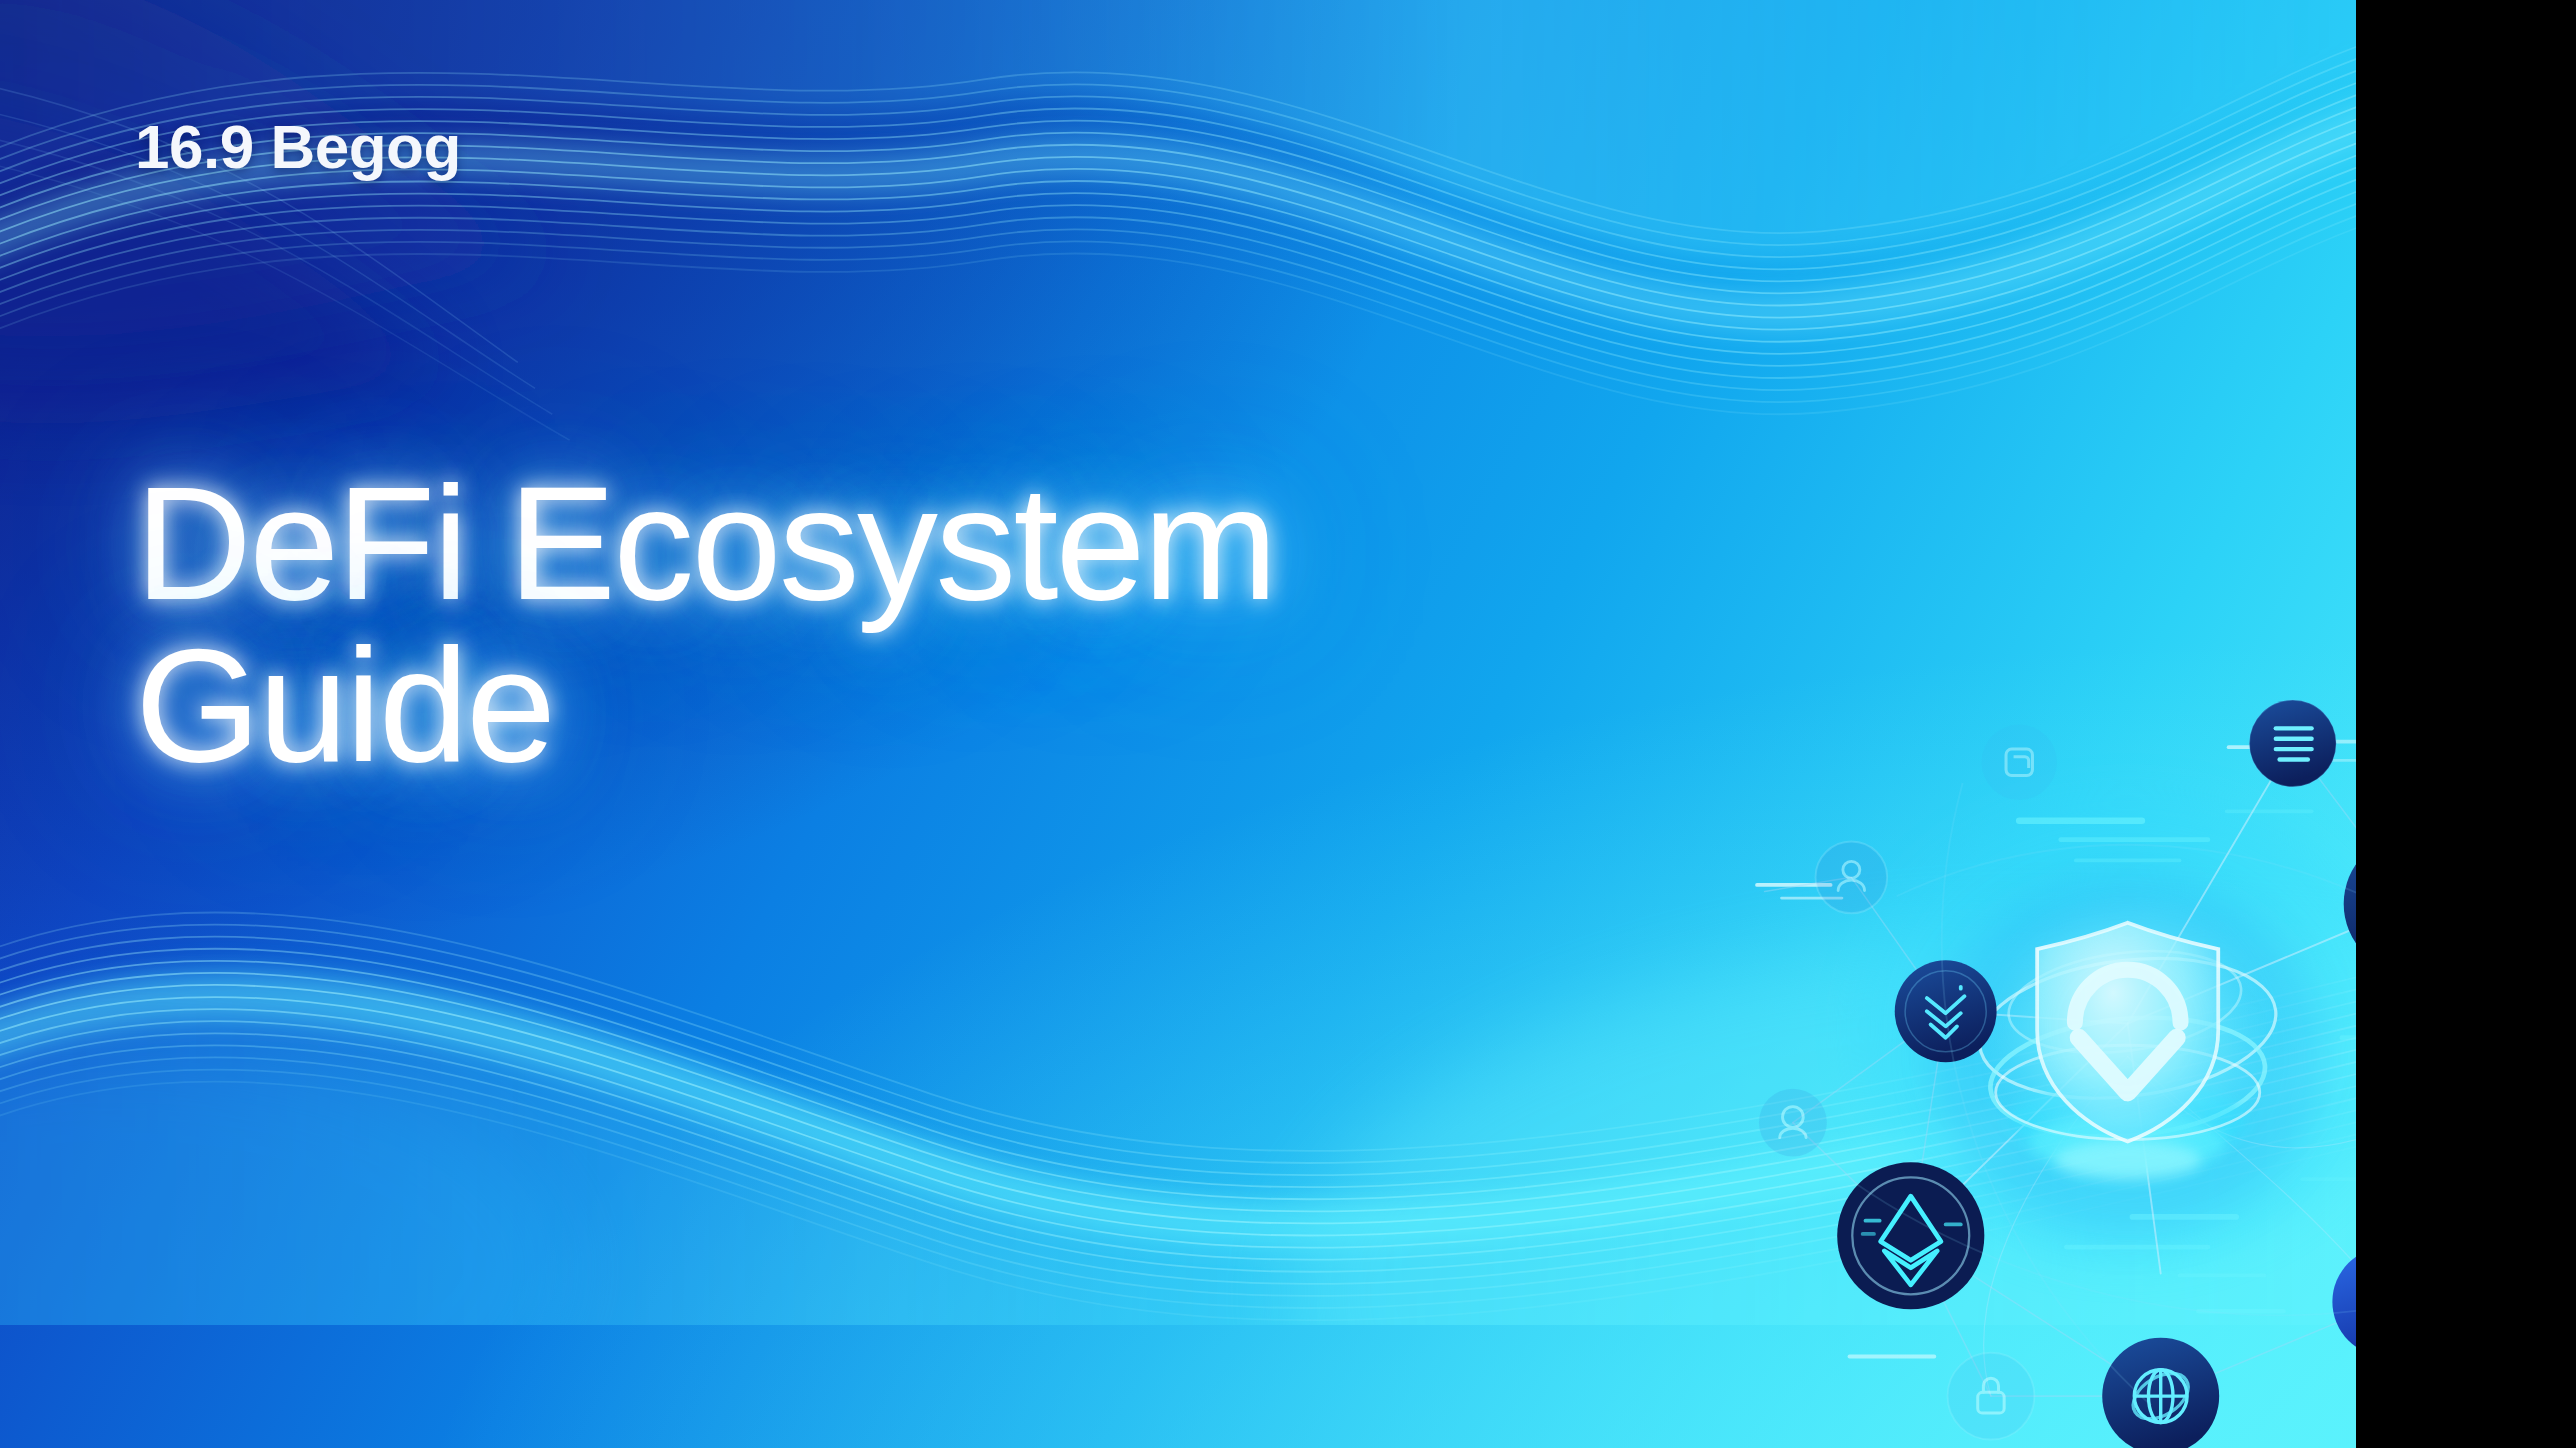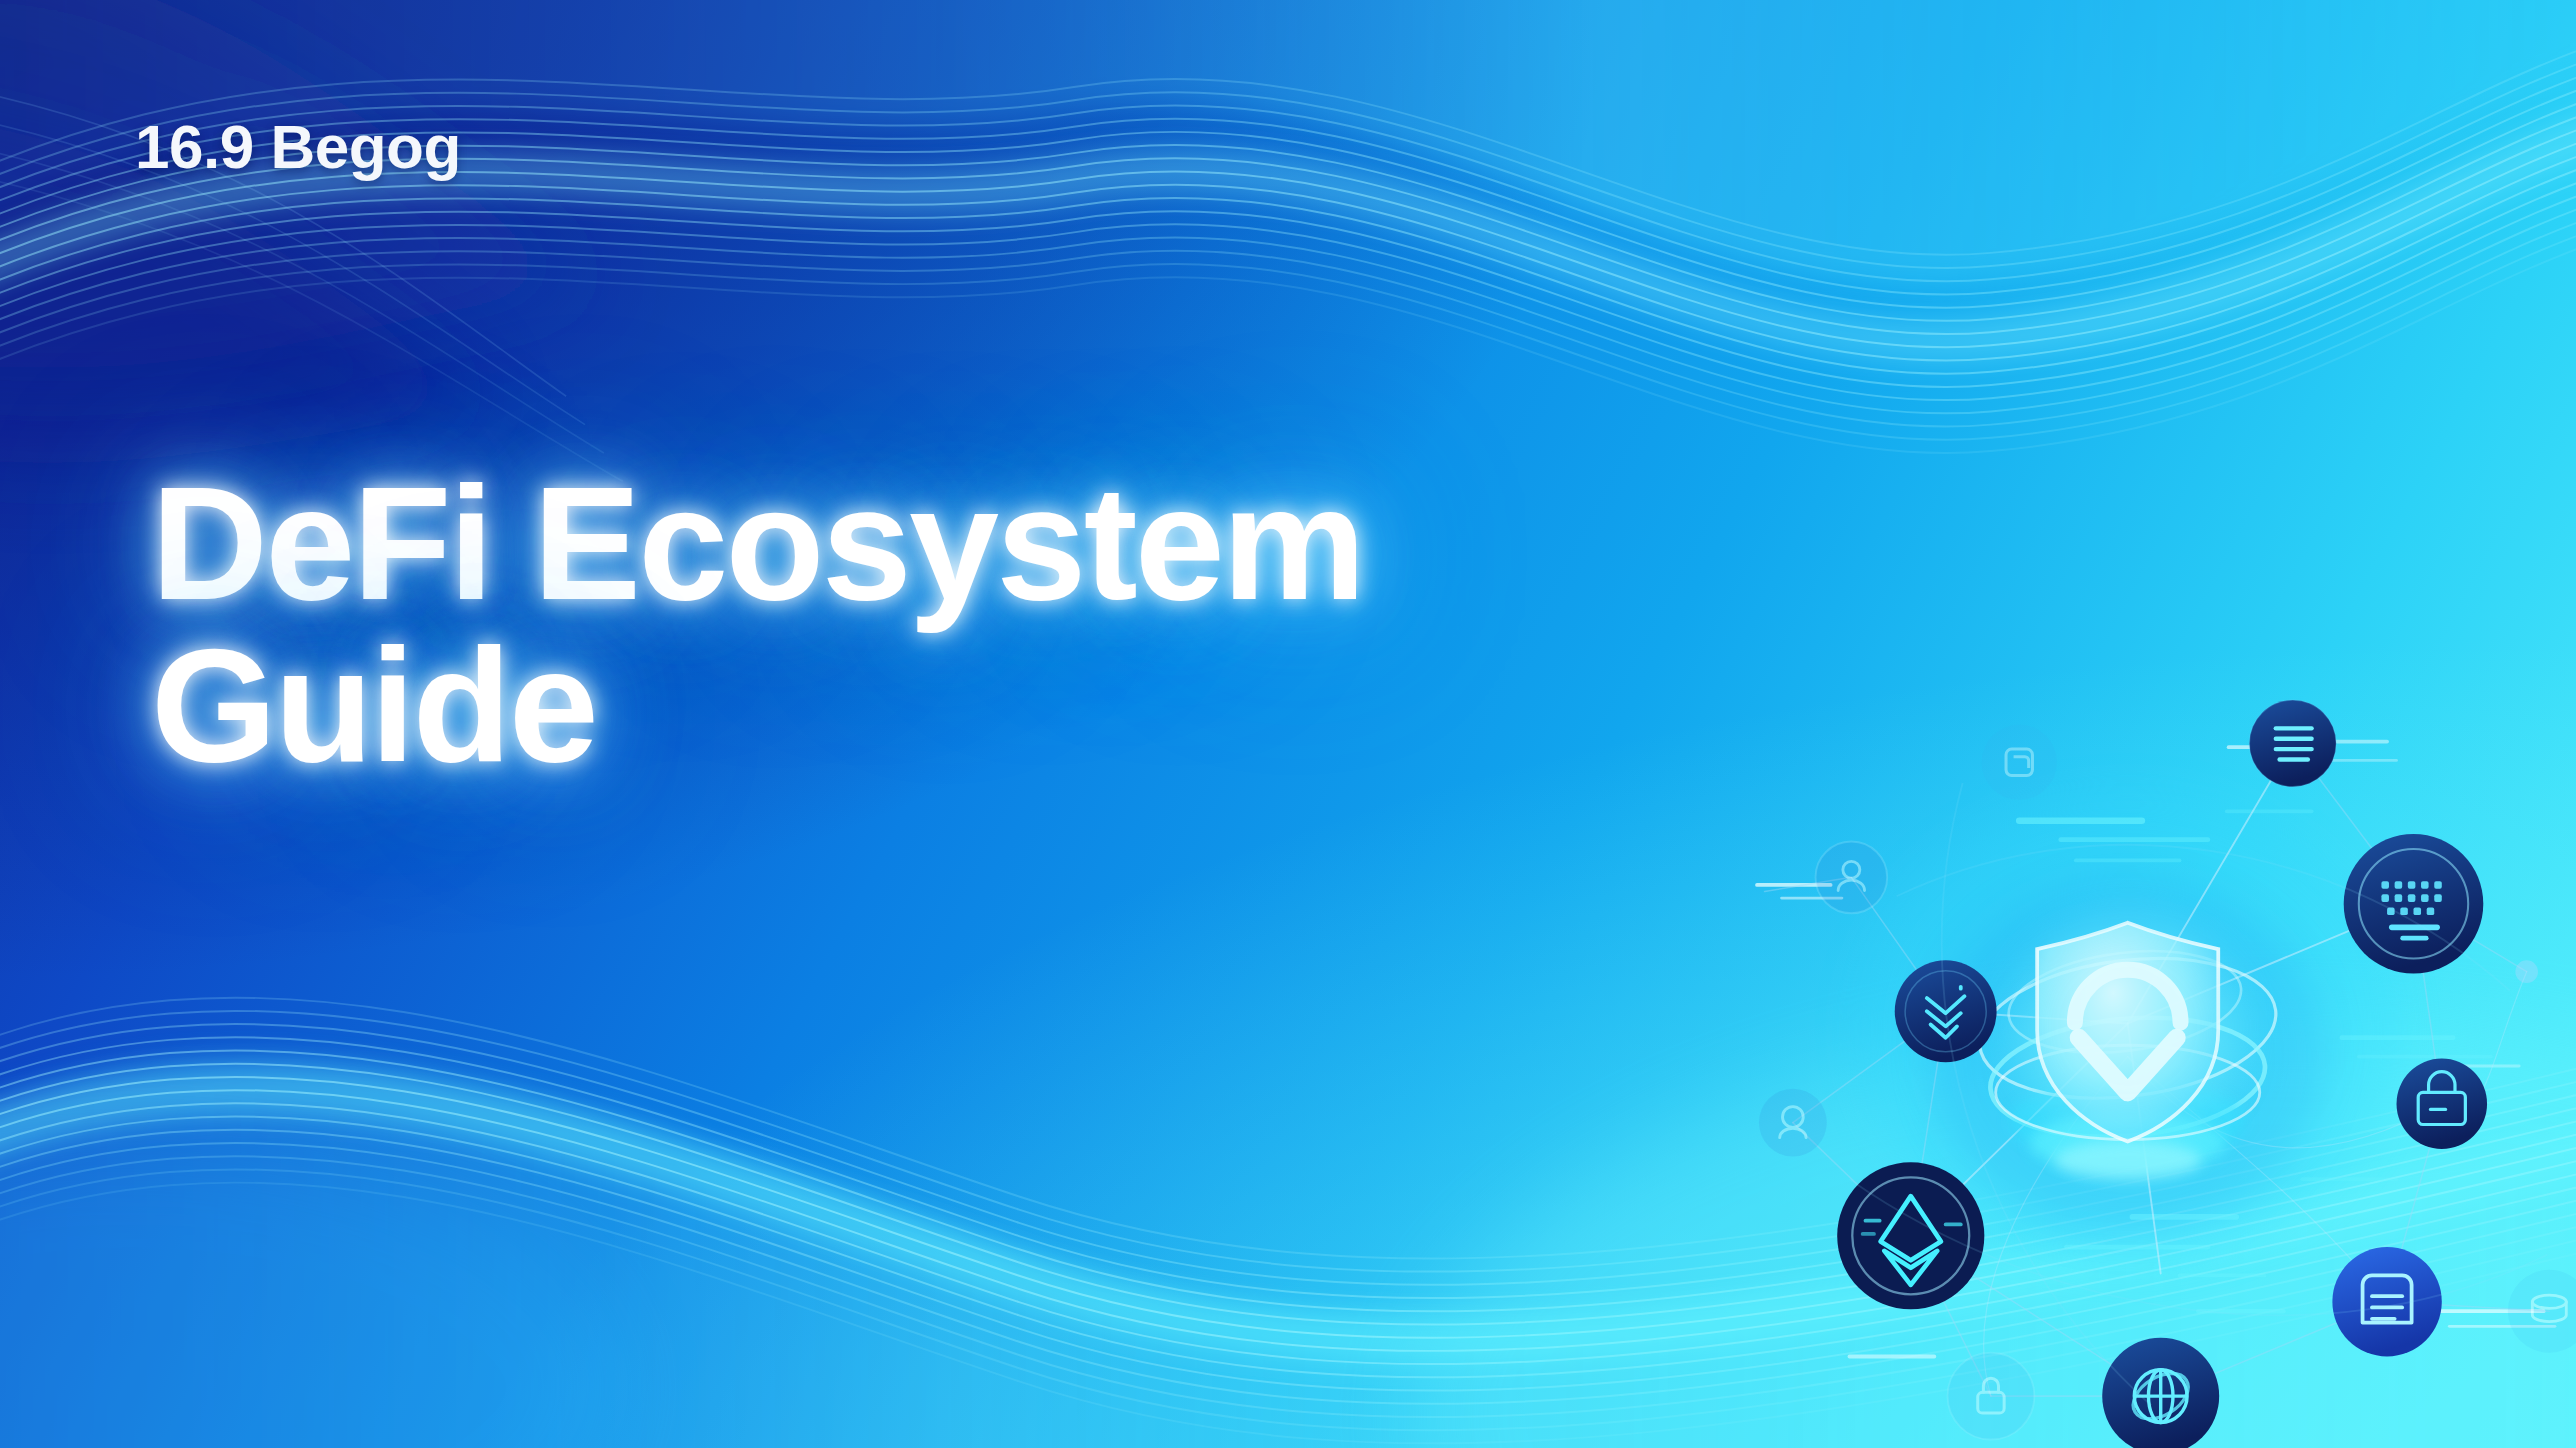--- a/index.html
+++ b/index.html
@@ -6,49 +6,48 @@
   * { margin:0; padding:0; box-sizing:border-box; }
   html,body { background:#000; }
   body {
     width:2576px; height:1448px;
     font-family:"Liberation Sans", sans-serif;
     overflow:hidden;
   }
 
   #banner {
     position:relative;
-    width:2576px; height:1448px;
+    width:2356px; height:1448px;
     overflow:hidden;
     background:
       radial-gradient(ellipse 150% 120% at 100% 110%, #5BF2FD 0%, rgba(91,242,253,0) 55%),
       radial-gradient(ellipse 120% 130% at 0% 0%, #0D1E86 0%, rgba(13,30,134,0) 52%),
       linear-gradient(118deg, #112B9E 0%, #0E49C6 18%, #0B7FE3 40%, #11A6EE 60%, #2CD2F7 80%, #57F1FC 100%);
   }
 
   .layer { position:absolute; inset:0; width:100%; height:100%; pointer-events:none; }
 
   
   #eyebrow {
     position:absolute; left:135px; top:111px;
     font-size:62px; font-weight:bold; color:#F4F7FC;
     letter-spacing:-0.5px;
     text-shadow:0 2.8px 9.4px rgba(0,20,80,.45);
     white-space:nowrap;
   }
   #headline {
     position:absolute; left:135px; top:462px;
-    font-size:162px; font-weight:bold; line-height:1.0;
+    font-size:162px; font-weight:normal; line-height:1.0;
     color:#FFFFFF; letter-spacing:-2.8px;
     text-shadow:
       0 0 21px rgba(255,255,255,.95),
       0 0 57px rgba(120,225,255,.85),
       0 0 113px rgba(70,200,255,.70),
       0 0 189px rgba(40,170,255,.45);
     white-space:pre-line;
-    margin-left:16px;
   }
 
   
   #network {
     position:absolute; left:1736px; top:651px;
     width:840px; height:797px;
   }
   #network svg { width:100%; height:100%; display:block; }
 </style>
 </head>

